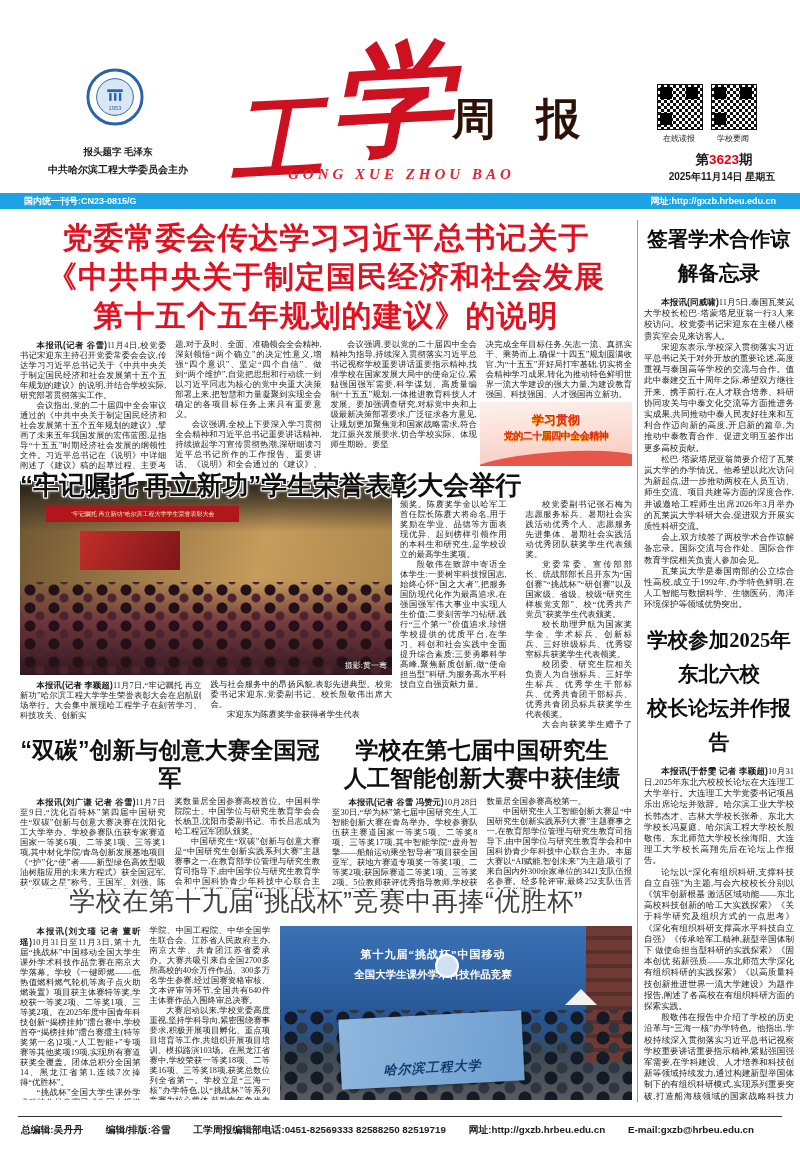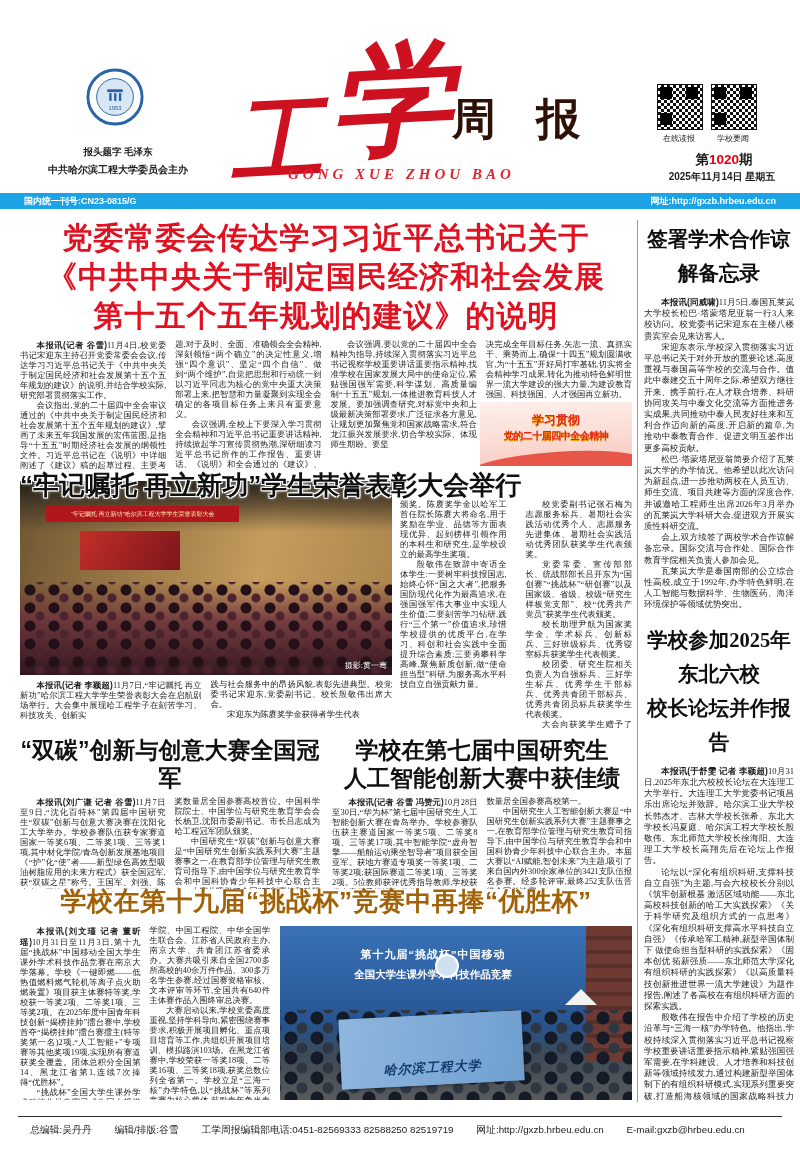--- a/index.html
+++ b/index.html
@@ -68,21 +68,21 @@
   .photo1 .credit{position:absolute;right:5px;bottom:4px;color:#fff;font-size:8px;text-shadow:0 0 2px #000;}
   .cer-right{position:absolute;left:380px;top:32px;width:232px;height:230px;}
   .cer-below{position:absolute;left:0;top:212px;width:372px;height:52px;}
   
   .artrow{position:absolute;top:520px;left:0;width:100%;display:flex;gap:12px;}
   .art{flex:1;}
   .art-hl{text-align:center;font-size:23px;line-height:28px;font-weight:900;color:#111;}
   .art-body{margin-top:5px;height:92px;}
   
   .chal{position:absolute;top:668px;left:0;width:100%;}
-  .chal-hl{text-align:center;font-size:26px;font-weight:700;color:#a16207;letter-spacing:.5px;}
+  .chal-hl{text-align:center;font-size:26px;font-weight:400;color:#404040;letter-spacing:.5px;}
   .chal-row{margin-top:7px;display:flex;}
   .chal-cols{width:250px;height:174px;}
   .photo2{position:relative;width:352px;height:174px;margin-left:10px;overflow:hidden;
       background:linear-gradient(180deg,#3a72b5 0%,#2b5c9d 42%,#27528c 58%,#3d4a56 74%,#595a5c 100%);}
   .photo2 .bldg{position:absolute;right:0;top:0;width:13%;height:78%;
       background:repeating-linear-gradient(180deg,#6e3a33 0 10px,#58302b 10px 14px);}
   .photo2 .tent{position:absolute;right:10%;top:36%;width:0;height:0;border-left:16px solid transparent;
       border-right:16px solid transparent;border-bottom:16px solid #f2f2ee;}
   .photo2 .bd1{position:absolute;left:0;top:12%;width:87%;text-align:center;color:#fefefe;font-size:11px;font-weight:900;letter-spacing:1px;}
   .photo2 .bd2{position:absolute;left:0;top:24%;width:87%;text-align:center;color:#fdfdfd;font-size:10.5px;font-weight:900;}
@@ -96,21 +96,21 @@
   .photo2 .emblem{position:absolute;left:44%;top:16%;width:20px;height:20px;border-radius:50%;
       border:2px solid #fff;background:#cfe0f2;}
   
   .sb-hl{text-align:center;font-size:20.5px;line-height:34px;font-weight:900;color:#0e0e0e;}
   .sb-body{margin-top:7px;font-size:8.6px;line-height:11.2px;text-align:justify;}
   .sb-body p{margin:0;text-indent:2em;}
   .sb-body b{font-family:"Liberation Sans","DejaVu Sans",sans-serif;}
   .sb2{margin-top:12px;}
   
   .footrule{position:absolute;left:18px;top:1116px;width:764px;border-top:1.5px solid #2e2e2e;}
-  .footer{position:absolute;left:0;top:1124px;width:775px;text-align:center;font-size:9.8px;font-weight:normal;}
+  .footer{position:absolute;left:0;top:1124px;width:775px;text-align:center;font-size:9.8px;font-weight:bold;}
   .footer span{margin:0 10px;white-space:nowrap;}
 </style>
 </head>
 <body>
 
 <div class="page">
 
   <div class="logo">
     <svg viewBox="0 0 60 60" width="58" height="58">
       <circle cx="30" cy="30" r="28" fill="#ffffff" stroke="#2a64a8" stroke-width="3"></circle>
@@ -130,21 +130,21 @@
     <span class="c2">学</span>
   </div>
   <div class="zb sans">周 报</div>
   <div class="pinyin">GONG XUE ZHOU BAO</div>
 
   <div class="qr" style="left:657px;top:84px;"></div>
   <div class="qr" style="left:711px;top:84px;"></div>
   <div class="qr-label sans" style="left:651px;">在线读报</div>
   <div class="qr-label sans" style="left:705px;">学校要闻</div>
 
-  <div class="issue sans"><span>第</span><span class="num">1020</span><span>期</span></div>
+  <div class="issue sans"><span>第</span><span class="num">3623</span><span>期</span></div>
   <div class="mdate sans">2025年11月14日 星期五</div>
 
   <div class="bluebar sans">
     <span>国内统一刊号:CN23-0815/G</span>
     <span>网址:http://gxzb.hrbeu.edu.cn</span>
   </div>
 
   <div class="main">
 
     <div class="lead-hl">

